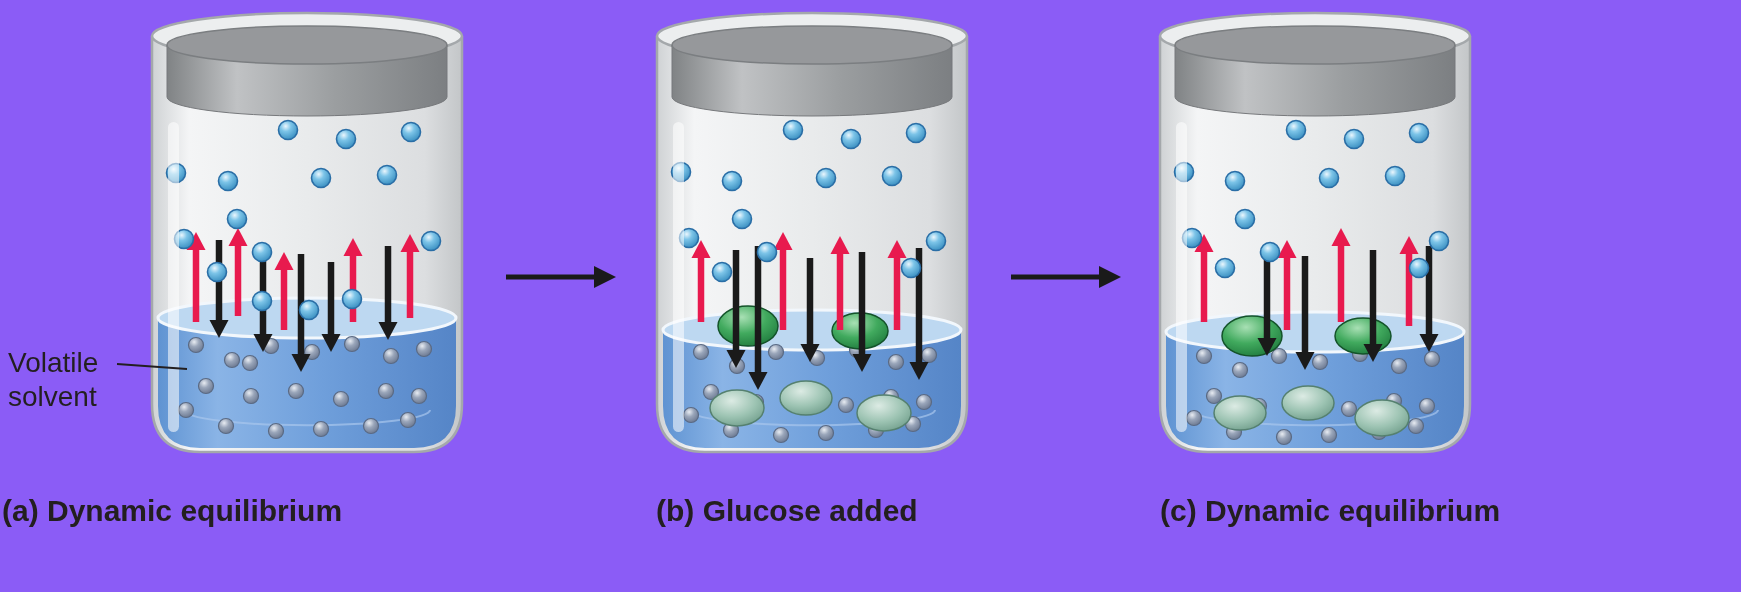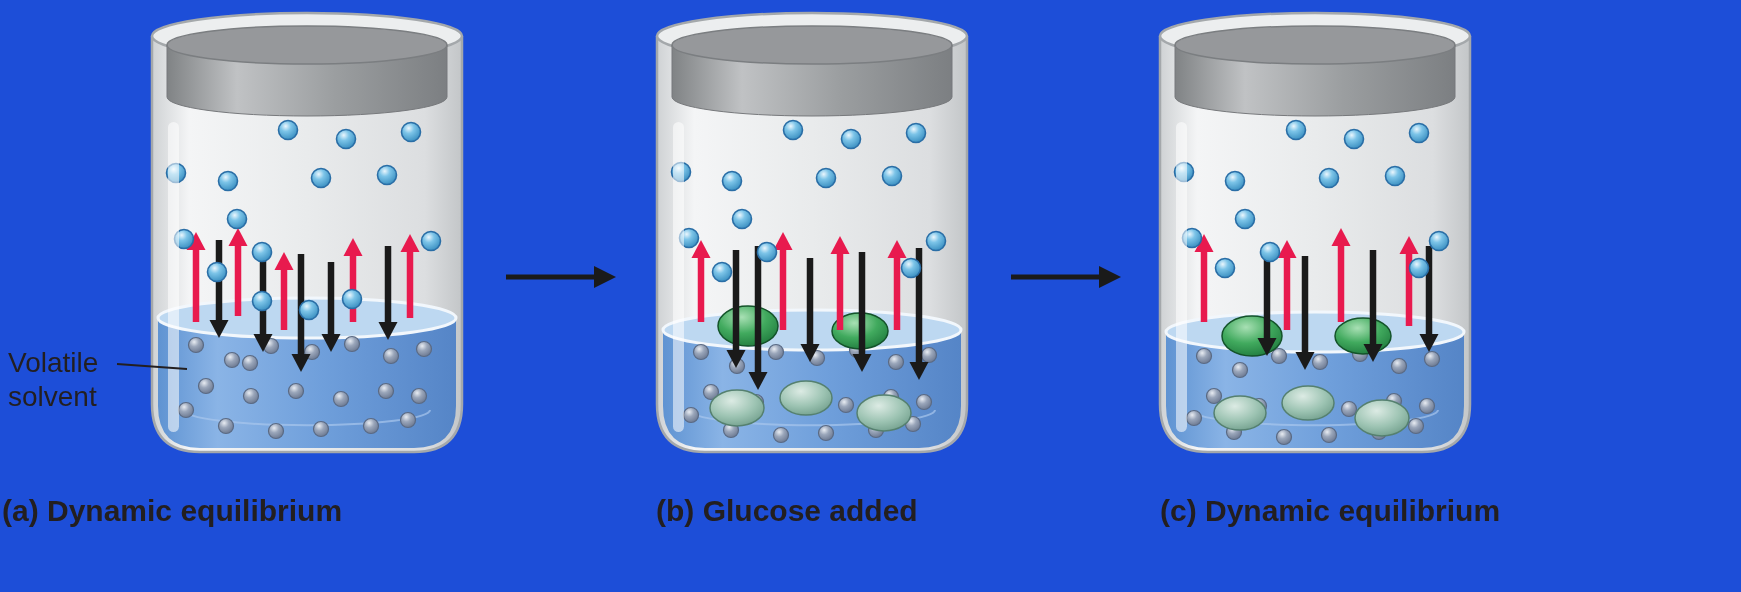--- a/index.html
+++ b/index.html
@@ -4,21 +4,21 @@
 <style>
   html, body {
     margin: 0;
     padding: 0;
     background: #ffffff;
   }
   .figure-wrap {
     position: relative;
     width: 1741px;
     height: 592px;
-    background: #1d4ed8;
+    background: #8b5cf6;
     overflow: hidden;
   }
   svg { display: block; }
   .label {
     font-family: "Liberation Sans", sans-serif;
     font-size: 28px;
     fill: #231f20;
   }
   .caption {
     font-family: "Liberation Sans", sans-serif;

